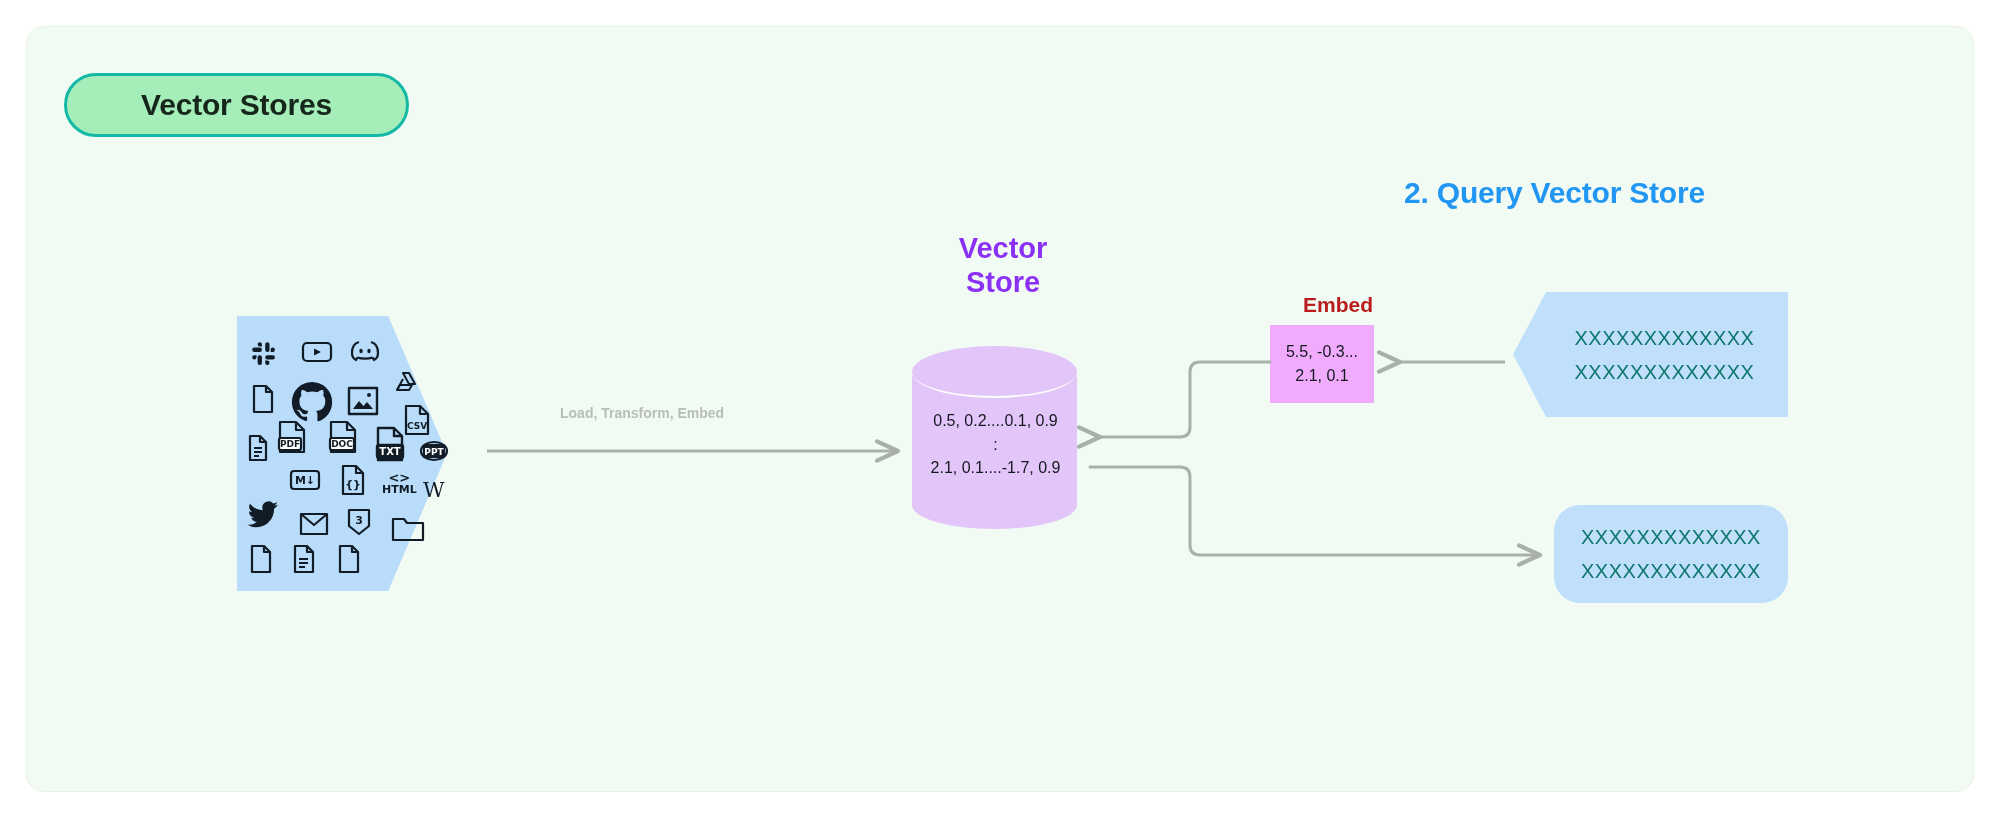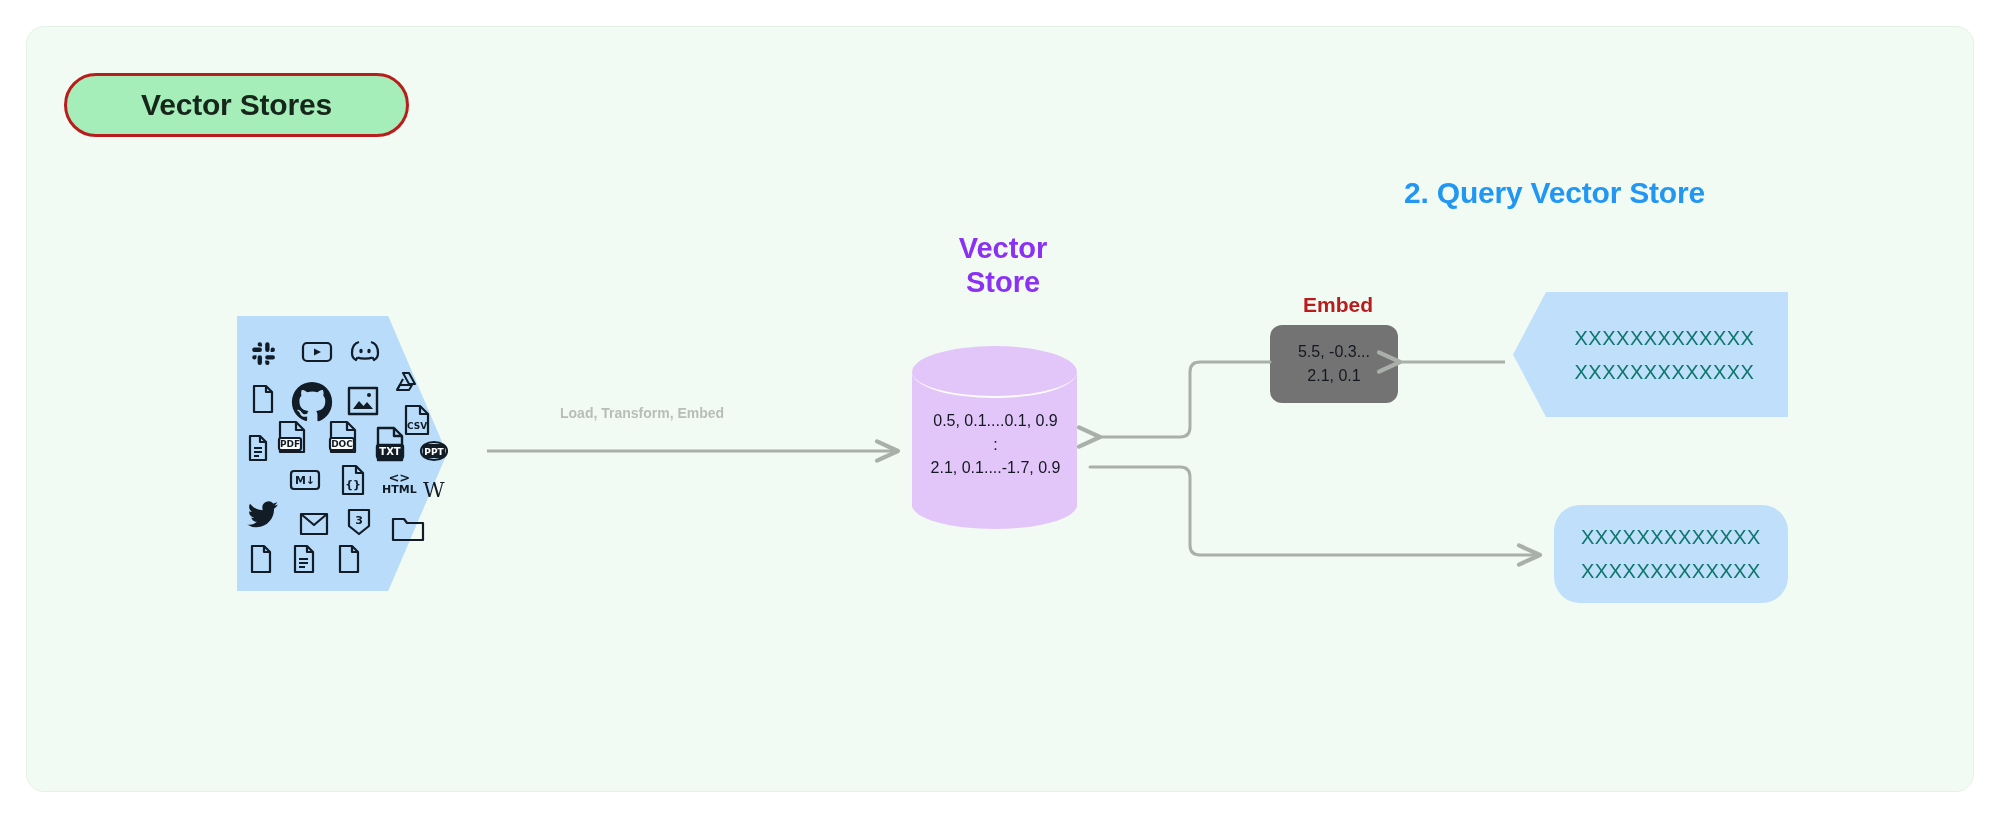--- a/index.html
+++ b/index.html
@@ -33,21 +33,21 @@
   }
 
   
   #vector-stores-pill {
     position: absolute;
     left: 64px;
     top: 73px;
     width: 345px;
     height: 64px;
     background: #a6eeb9;
-    border: 3px solid #b91c1c;
+    border: 3px solid #14b8a6;
     border-radius: 34px;
     display: flex;
     align-items: center;
     justify-content: center;
     box-sizing: border-box;
   }
   #vector-stores-pill .pill-label {
     font-size: 30px;
     font-weight: bold;
     color: #17261b;
@@ -155,28 +155,27 @@
     color: #141820;
     line-height: 1.48;
     white-space: nowrap;
   }
 
   
   #embed-box {
     position: absolute;
     left: 1270px;
     top: 325px;
-    width: 128px;
+    width: 104px;
     height: 78px;
-    background: #737373;
+    background: #f0abfc;
     display: flex;
     flex-direction: column;
     align-items: center;
     justify-content: center;
-    border-radius: 12px;
   }
   #embed-box .embed-line {
     font-size: 16px;
     color: #141820;
     line-height: 1.5;
     white-space: nowrap;
   }
 
   
   #query-shape {
@@ -402,21 +401,21 @@
 
   <div id="vector-store-title">
     <div>Vector</div>
     <div>Store</div>
   </div>
 
   <div id="cylinder-body"></div>
   <div id="cylinder-bottom"></div>
   <div id="cylinder-top"></div>
   <div id="cylinder-text">
-    <div>0.5, 0.1....0.1, 0.9</div>
+    <div>0.5, 0.2....0.1, 0.9</div>
     <div>:</div>
     <div>2.1, 0.1....-1.7, 0.9</div>
   </div>
 
   <div id="embed-title">Embed</div>
   <div id="embed-box">
     <div class="embed-line">5.5, -0.3...</div>
     <div class="embed-line">2.1, 0.1</div>
   </div>
 

